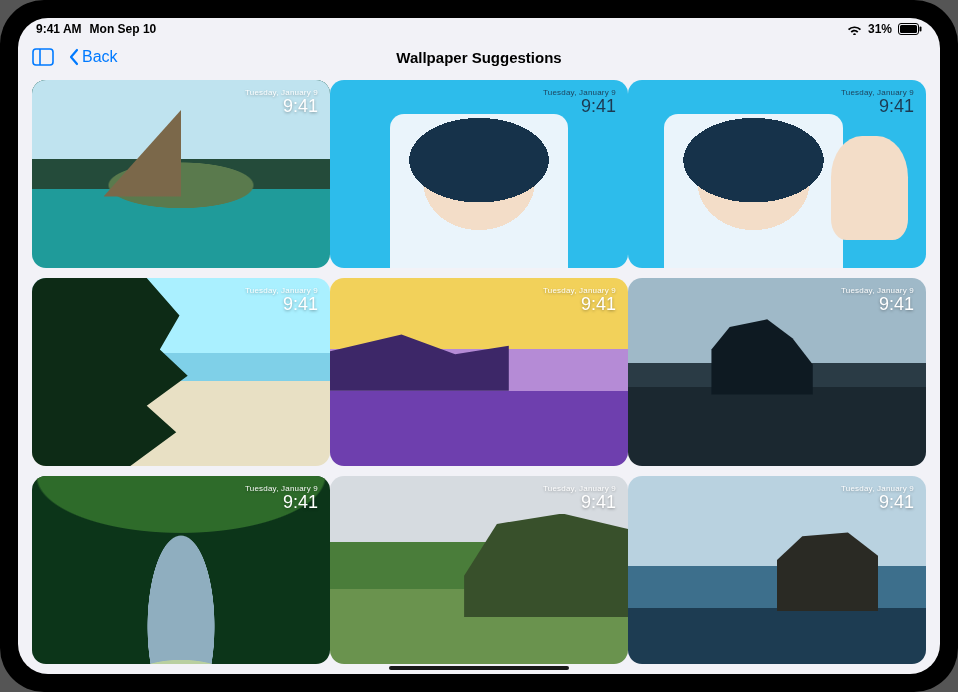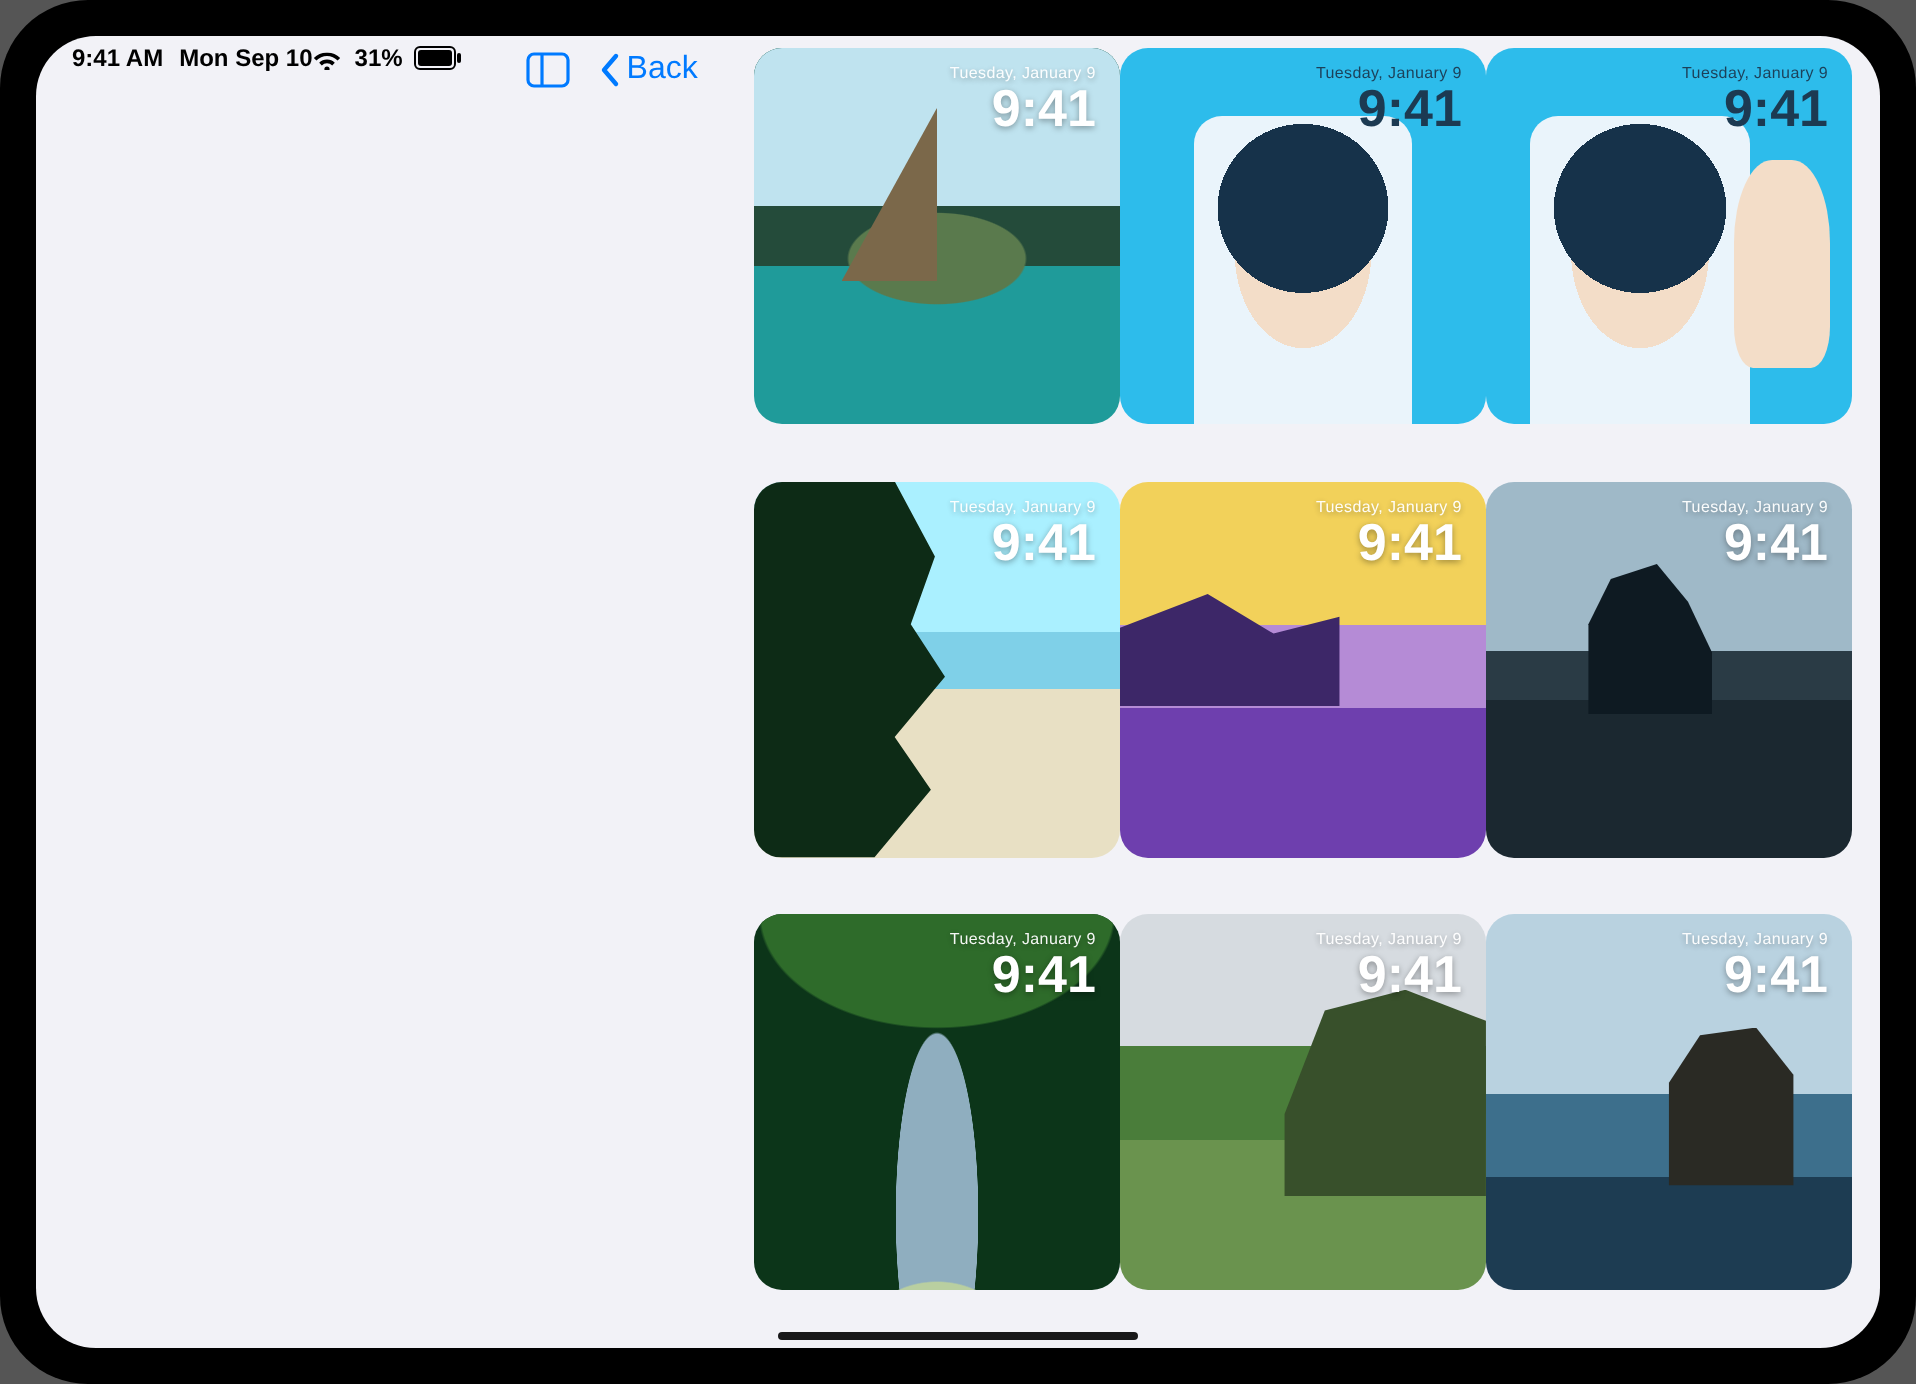--- a/index.html
+++ b/index.html
@@ -10,21 +10,21 @@
     border-radius: 44px;
     padding: 18px;
     position: relative;
   }
   .screen {
     width: 100%; height: 100%;
     background:#f2f2f7;
     border-radius: 30px;
     overflow: hidden;
     position: relative;
-    display:flex; flex-direction:row;
+    display:flex; flex-direction:column;
   }
   
   .statusbar {
     height: 22px;
     display:flex; align-items:center; justify-content:space-between;
     padding: 0 18px;
     font-size: 12px; font-weight:600;
     color:#000;
   }
   .statusbar .left { display:flex; gap:8px; }
@@ -63,21 +63,21 @@
     cursor:pointer;
     height: 188px;
   }
   .tile .art { position:absolute; inset:0; }
   .tile-overlay {
     position:absolute; top:8px; right:12px;
     text-align:right; color:#fff;
     text-shadow: 0 1px 3px rgba(0,0,0,.35);
   }
   .tile-overlay .date { font-size:8px; font-weight:500; opacity:.95; letter-spacing:.2px;}
-  .tile-overlay .time { font-size:26px; font-weight:700; line-height:1; }
+  .tile-overlay .time { font-size:18px; font-weight:400; line-height:1; }
   
   .tile[data-light="true"] .tile-overlay { color:#1c3a52; text-shadow:none; }
 
   
   
   .art-volcano {
     background: linear-gradient(#bfe3ef 0 42%, #0000 42%),
                 radial-gradient(120% 60% at 50% 56%, #5a7a4d 0 20%, #0000 20.5%),
                 linear-gradient(#244b3a 56% 58%, #0000 58%),
                 linear-gradient(#1f9b9a 58% 100%);
@@ -189,20 +189,21 @@
             <rect x="1" y="1" width="20" height="16" rx="3" fill="none" stroke="#007aff" stroke-width="1.6"></rect>
             <line x1="8" y1="1" x2="8" y2="17" stroke="#007aff" stroke-width="1.6"></line>
           </svg>
       </span>
       <span class="back-btn">
         <svg width="12" height="18" viewBox="0 0 12 18">
             <path d="M9 2 3 9l6 7" fill="none" stroke="#007aff" stroke-width="2.2" stroke-linecap="round" stroke-linejoin="round"></path>
           </svg>
         <span>Back</span>
       </span>
+      <div class="nav-title">Wallpaper Suggestions</div>
     </div>
 
     <div class="grid" id="grid">
         <div class="tile">
           <div class="art art-volcano"></div>
           <div class="tile-overlay">
             <div class="date">Tuesday, January 9</div>
             <div class="time">9:41</div>
           </div>
         </div>

